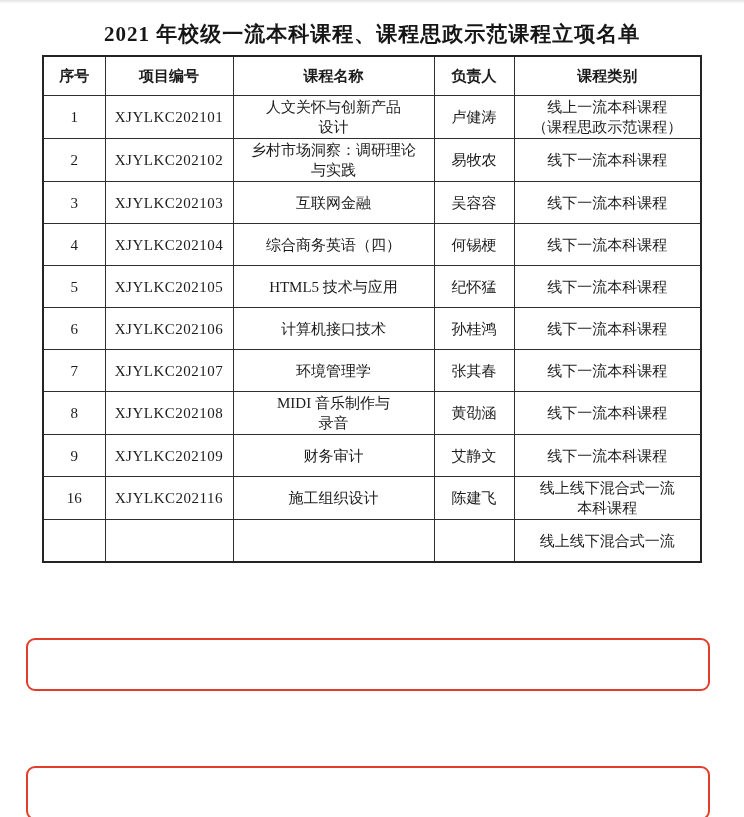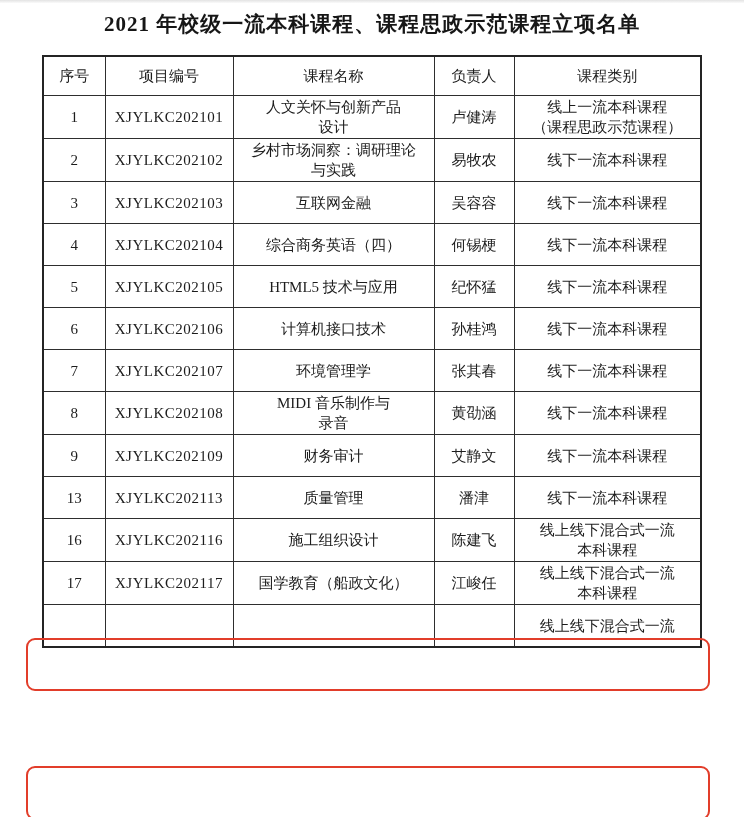--- a/index.html
+++ b/index.html
@@ -13,21 +13,21 @@
     color: #1c1c1c;
   }
   .scan-edge {
     position: absolute;
     top: 0; left: 0;
     width: 744px; height: 3px;
     background: linear-gradient(#e3e3e3, #fafafa);
   }
   .doc-title {
     margin: 0;
-    padding-top: 10px;
+    padding-top: 20px;
     text-align: center;
     font-size: 21px;
     font-weight: bold;
     letter-spacing: 1px;
     color: #161616;
     white-space: nowrap;
   }
   table.courses {
     position: absolute;
     left: 42px;
@@ -43,21 +43,21 @@
     padding: 1px 4px;
     font-size: 15px;
     line-height: 20px;
     white-space: pre-line;
     overflow: hidden;
     font-family: "Liberation Serif", "DejaVu Serif", serif;
   }
   table.courses { border: 2px solid #242424; }
   table.courses thead th {
     height: 36px;
-    font-weight: normal;
+    font-weight: bold;
     font-size: 15px;
   }
   table.courses td { height: 39px; }
   td.cell-code { letter-spacing: 0.5px; }
   .red-box {
     position: absolute;
     left: 26px;
     width: 684px;
     border: 2.5px solid #e23d2a;
     border-radius: 9px;
@@ -164,47 +164,32 @@
       <td class="cell-no">9</td>
       <td class="cell-code">XJYLKC202109</td>
       <td class="cell-name">财务审计</td>
       <td class="cell-leader">艾静文</td>
       <td class="cell-category">线下一流本科课程</td>
     </tr>
 
 
 
 
-    <tr>
-      <td class="cell-no">13</td>
-      <td class="cell-code">XJYLKC202113</td>
-      <td class="cell-name">质量管理</td>
-      <td class="cell-leader">潘津</td>
-      <td class="cell-category">线下一流本科课程</td>
-    </tr>
 
 
 
     <tr>
       <td class="cell-no">16</td>
       <td class="cell-code">XJYLKC202116</td>
       <td class="cell-name">施工组织设计</td>
       <td class="cell-leader">陈建飞</td>
       <td class="cell-category">线上线下混合式一流
 本科课程</td>
     </tr>
 
-    <tr>
-      <td class="cell-no">17</td>
-      <td class="cell-code">XJYLKC202117</td>
-      <td class="cell-name">国学教育（船政文化）</td>
-      <td class="cell-leader">江峻任</td>
-      <td class="cell-category">线上线下混合式一流
-本科课程</td>
-    </tr>
 
     <tr>
       <td class="cell-no"></td>
       <td class="cell-code"></td>
       <td class="cell-name"></td>
       <td class="cell-leader"></td>
       <td class="cell-category">线上线下混合式一流</td>
     </tr>
   </tbody>
   </table>

